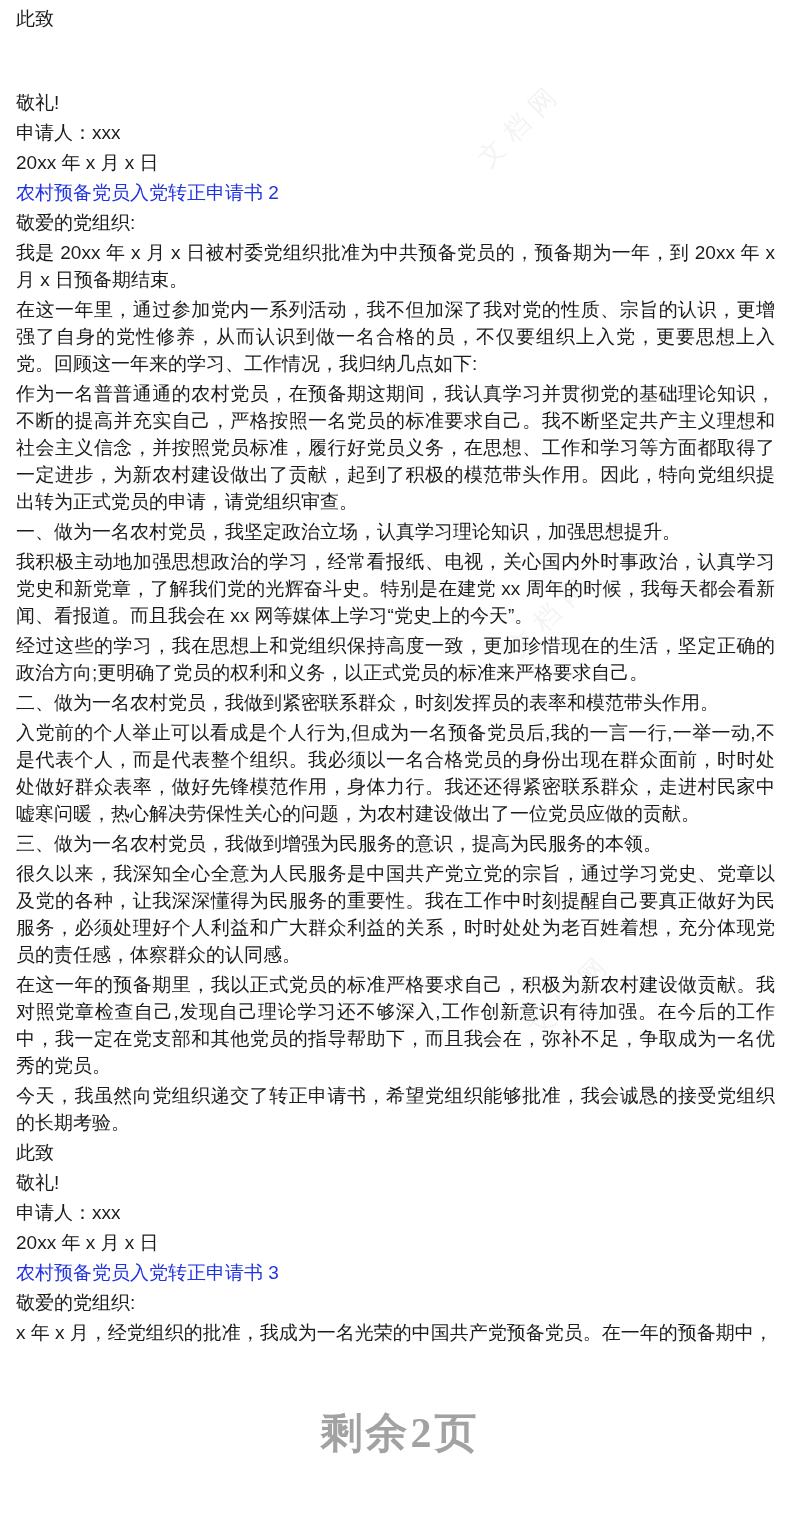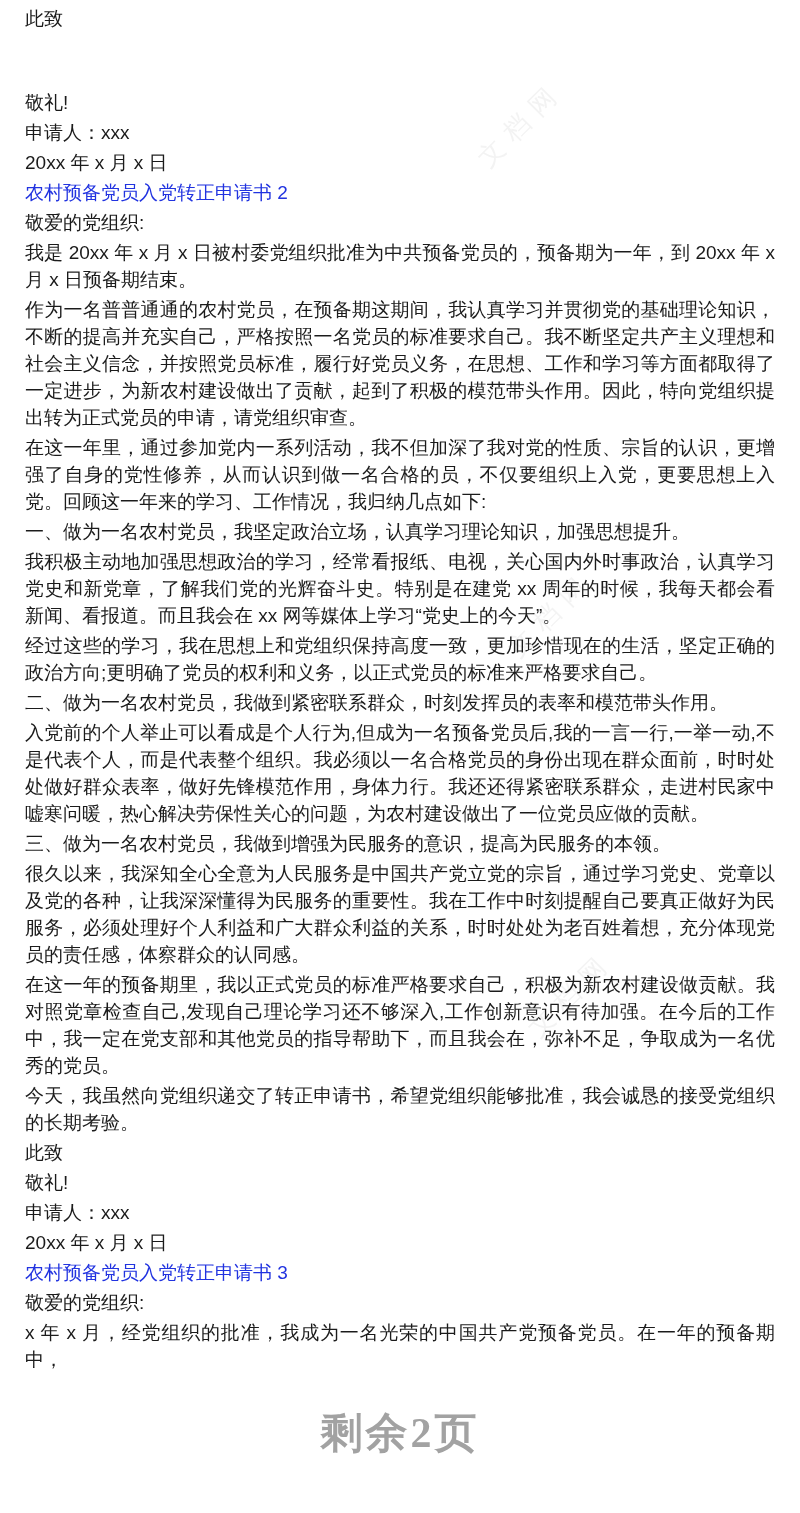--- a/index.html
+++ b/index.html
@@ -8,21 +8,21 @@
     min-height: 1513px;
     background: #ffffff;
     color: #1b1b1b;
     font-family: "Liberation Sans", sans-serif;
     position: relative;
     display: flex;
     flex-direction: column;
     overflow: hidden;
   }
   .doc {
-    padding: 5px 25px 0 25px;
+    padding: 5px 25px 0 16px;
     position: relative;
     z-index: 1;
   }
   .line, .para, .heading {
     font-size: 19px;
     line-height: 27px;
     margin: 0 0 3px 0;
     word-break: break-all;
   }
   .para {
@@ -77,22 +77,22 @@
   <div class="spacer"></div>
 
   <p class="line">敬礼!</p>
   <p class="line">申请人：xxx</p>
   <p class="line">20xx 年 x 月 x 日</p>
 
   <p class="heading">农村预备党员入党转正申请书 2</p>
 
   <p class="line">敬爱的党组织:</p>
   <p class="para">我是 20xx 年 x 月 x 日被村委党组织批准为中共预备党员的，预备期为一年，到 20xx 年 x 月 x 日预备期结束。</p>
+  <p class="para">在这一年里，通过参加党内一系列活动，我不但加深了我对党的性质、宗旨的认识，更增强了自身的党性修养，从而认识到做一名合格的员，不仅要组织上入党，更要思想上入党。回顾这一年来的学习、工作情况，我归纳几点如下:</p>
   <p class="para">作为一名普普通通的农村党员，在预备期这期间，我认真学习并贯彻党的基础理论知识，不断的提高并充实自己，严格按照一名党员的标准要求自己。我不断坚定共产主义理想和社会主义信念，并按照党员标准，履行好党员义务，在思想、工作和学习等方面都取得了一定进步，为新农村建设做出了贡献，起到了积极的模范带头作用。因此，特向党组织提出转为正式党员的申请，请党组织审查。</p>
-  <p class="para">在这一年里，通过参加党内一系列活动，我不但加深了我对党的性质、宗旨的认识，更增强了自身的党性修养，从而认识到做一名合格的员，不仅要组织上入党，更要思想上入党。回顾这一年来的学习、工作情况，我归纳几点如下:</p>
 
   <p class="line">一、做为一名农村党员，我坚定政治立场，认真学习理论知识，加强思想提升。</p>
   <p class="para">我积极主动地加强思想政治的学习，经常看报纸、电视，关心国内外时事政治，认真学习党史和新党章，了解我们党的光辉奋斗史。特别是在建党 xx 周年的时候，我每天都会看新闻、看报道。而且我会在 xx 网等媒体上学习“党史上的今天”。</p>
   <p class="para">经过这些的学习，我在思想上和党组织保持高度一致，更加珍惜现在的生活，坚定正确的政治方向;更明确了党员的权利和义务，以正式党员的标准来严格要求自己。</p>
 
   <p class="line">二、做为一名农村党员，我做到紧密联系群众，时刻发挥员的表率和模范带头作用。</p>
   <p class="para">入党前的个人举止可以看成是个人行为,但成为一名预备党员后,我的一言一行,一举一动,不是代表个人，而是代表整个组织。我必须以一名合格党员的身份出现在群众面前，时时处处做好群众表率，做好先锋模范作用，身体力行。我还还得紧密联系群众，走进村民家中嘘寒问暖，热心解决劳保性关心的问题，为农村建设做出了一位党员应做的贡献。</p>
 
   <p class="line">三、做为一名农村党员，我做到增强为民服务的意识，提高为民服务的本领。</p>
   <p class="para">很久以来，我深知全心全意为人民服务是中国共产党立党的宗旨，通过学习党史、党章以及党的各种，让我深深懂得为民服务的重要性。我在工作中时刻提醒自己要真正做好为民服务，必须处理好个人利益和广大群众利益的关系，时时处处为老百姓着想，充分体现党员的责任感，体察群众的认同感。</p>

